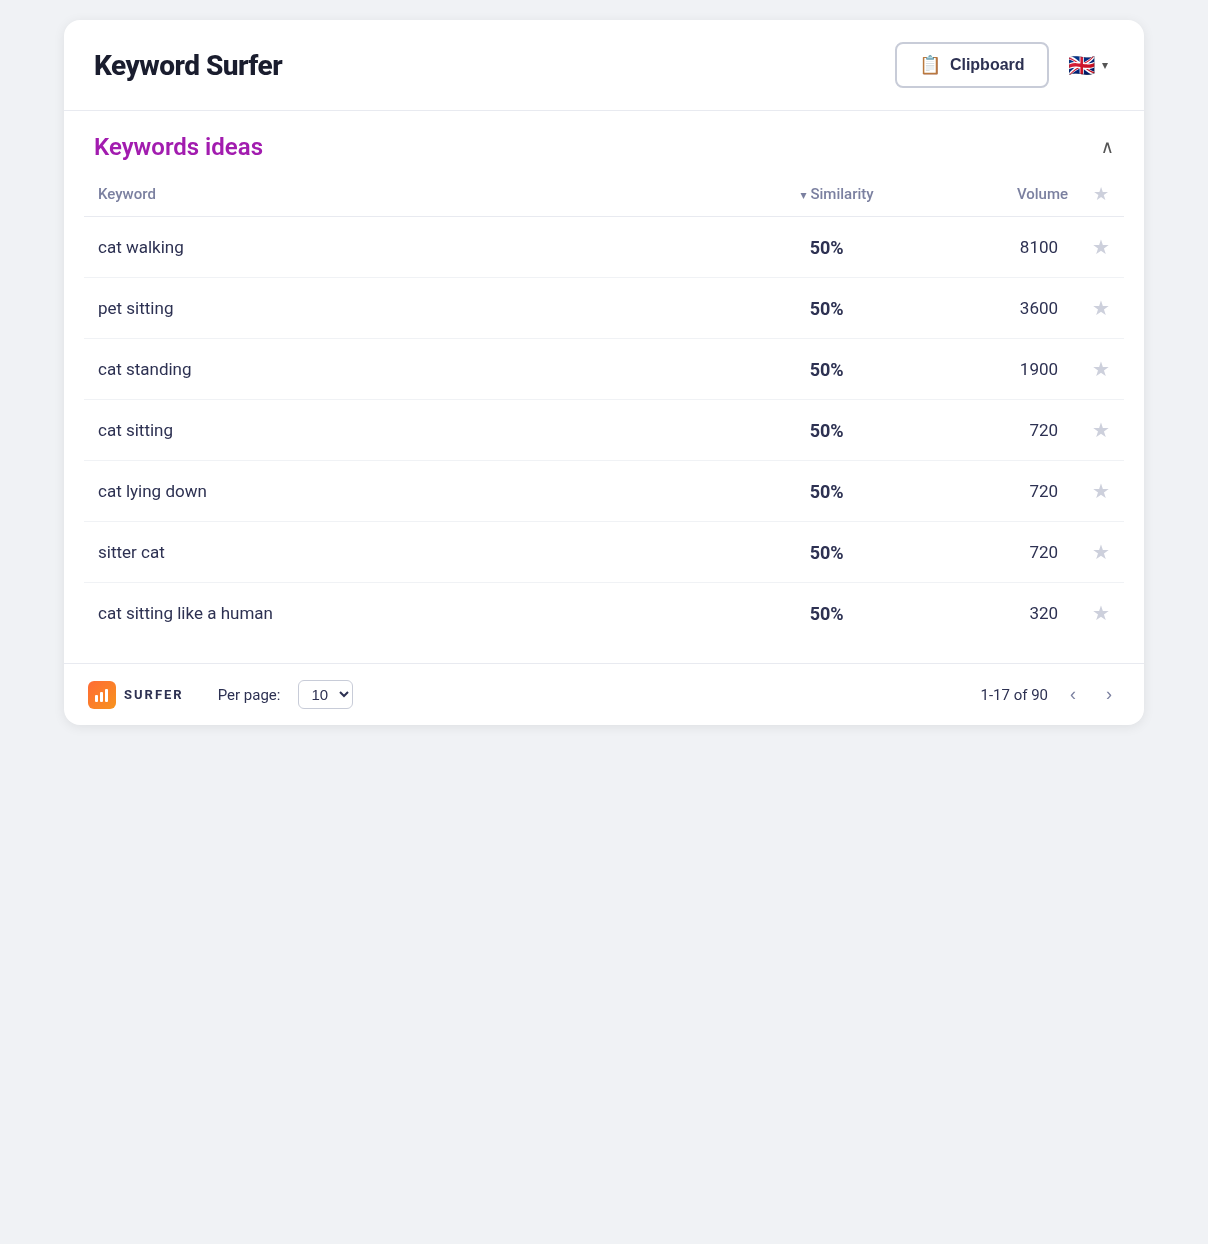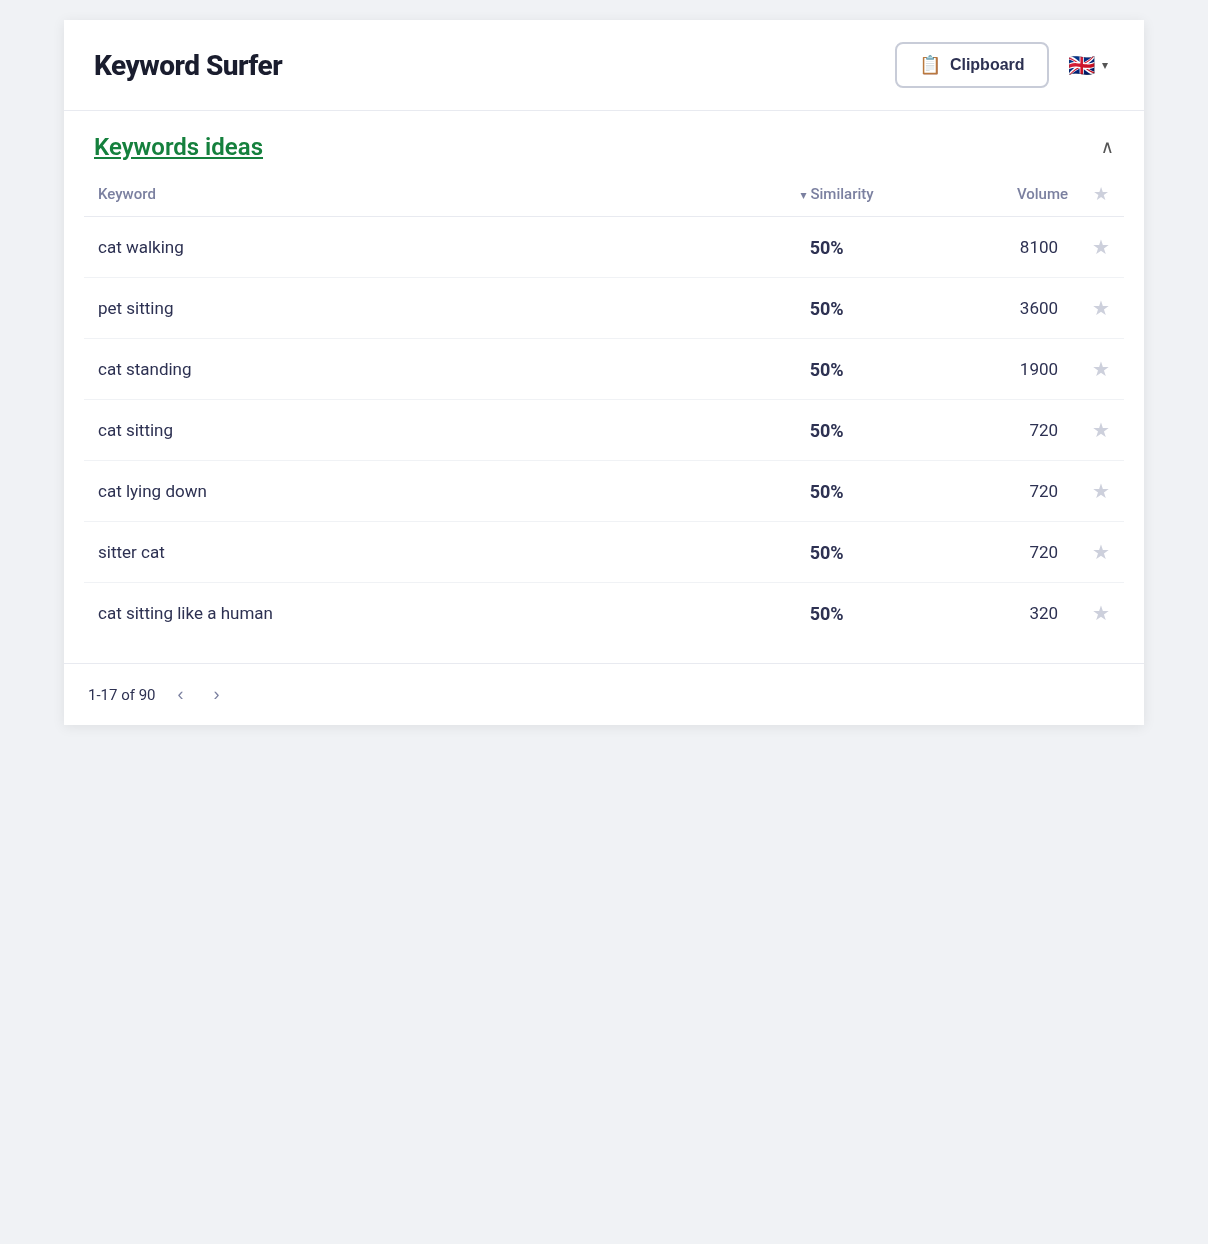--- a/index.html
+++ b/index.html
@@ -7,21 +7,21 @@
       background: #f0f2f5;
       font-family: -apple-system, BlinkMacSystemFont, 'Segoe UI', Roboto, sans-serif;
       display: flex;
       justify-content: center;
       align-items: flex-start;
       padding: 20px;
       min-height: 1244px;
     }
     .card {
       background: #ffffff;
-      border-radius: 0;
+      border-radius: 16px;
       box-shadow: 0 2px 12px rgba(0,0,0,0.08);
       width: 1080px;
       overflow: hidden;
     }
     
     .header {
       display: flex;
       align-items: center;
       justify-content: space-between;
       padding: 22px 30px;
@@ -72,22 +72,21 @@
     
     .section-header {
       display: flex;
       align-items: center;
       justify-content: space-between;
       padding: 22px 30px 10px 30px;
     }
     .section-title {
       font-size: 24px;
       font-weight: 600;
-      color: #15803d;
-      text-decoration: underline;
+      color: #a21caf;
     }
     .collapse-btn {
       background: none;
       border: none;
       cursor: pointer;
       color: #555;
       font-size: 18px;
     }
     
     .table-container {
@@ -323,20 +322,35 @@
     <td class="volume-cell">320</td>
     <td class="star-cell">
       <span class="star-icon">★</span>
     </td>
   </tr>
         </tbody>
     </table>
   </div>
 
   <div class="footer">
+    <div class="footer-left">
+      <div class="surfer-logo">
+        <div class="surfer-logo-icon">
+          <svg width="16" height="16" viewBox="0 0 16 16" fill="none">
+            <rect x="1" y="8" width="3" height="7" rx="1" fill="white"></rect>
+            <rect x="6" y="5" width="3" height="10" rx="1" fill="white"></rect>
+            <rect x="11" y="2" width="3" height="13" rx="1" fill="white"></rect>
+          </svg>
+        </div>
+        <span class="surfer-text">SURFER</span>
+      </div>
+      <span class="per-page-label">Per page:</span>
+      <select class="per-page-select" id="per-page-select">
+      <option value="10">10</option><option value="25">25</option><option value="50">50</option></select>
+    </div>
     <div class="footer-right">
       <span>1-17 of 90</span>
       <button class="nav-btn">
         <span>‹</span>
       </button>
       <button class="nav-btn">
         <span>›</span>
       </button>
     </div>
   </div>

